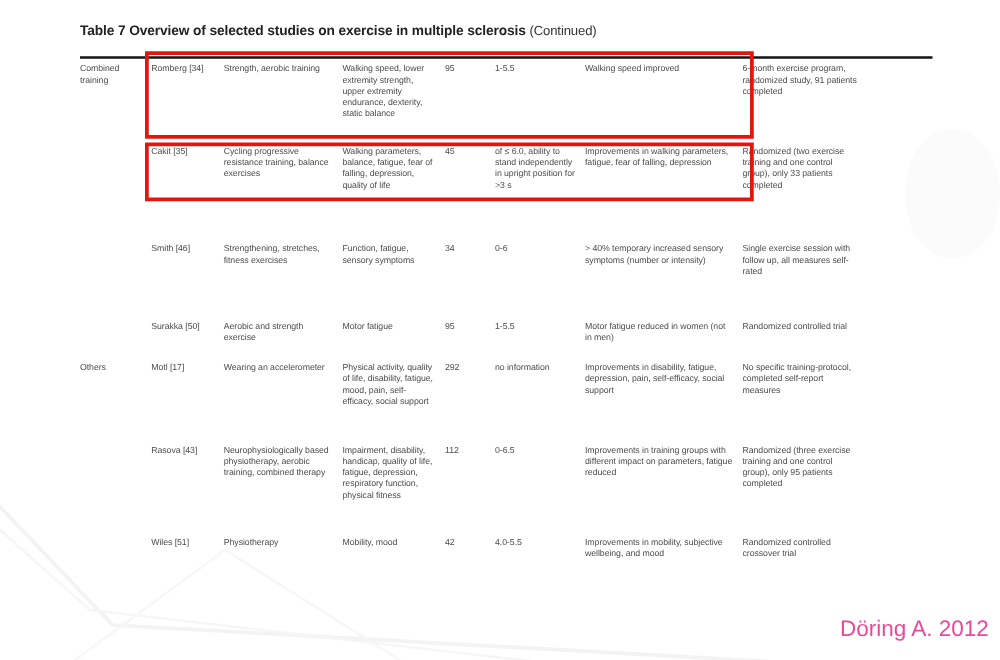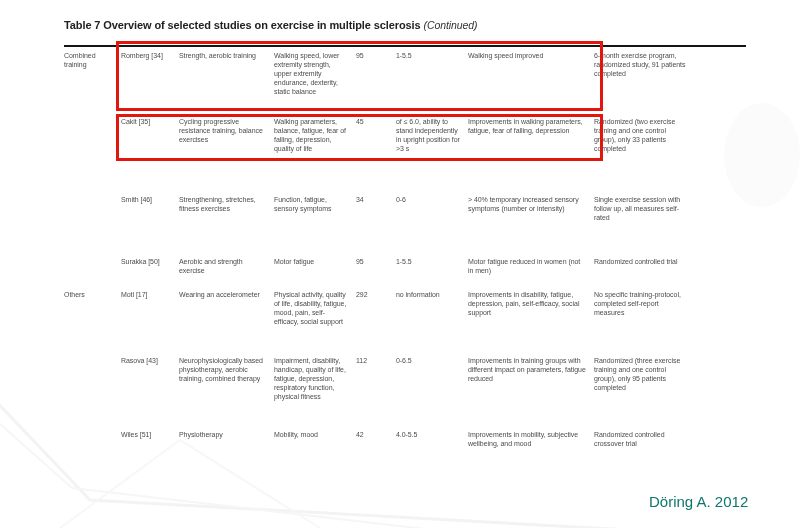--- a/index.html
+++ b/index.html
@@ -7,21 +7,21 @@
   .slide {
     position:relative; width:800px; height:528px; background:#ffffff;
     overflow:hidden; font-family:"Liberation Sans", sans-serif;
   }
   .bg-decor { position:absolute; left:0; top:0; z-index:0; }
   .content { position:relative; z-index:1; }
   .title {
     position:absolute; left:64px; top:19px; width:700px;
     font-size:11px; font-weight:bold; color:#222; letter-spacing:-0.1px;
   }
-  .title .cont { font-weight:normal; font-style:italic; color:#333; font-size:10.5px; }
+  .title .cont { font-weight:normal; color:#333; font-size:10.5px; }
   .table-wrap {
     position:absolute; left:64px; top:45px; width:682px;
     border-top:2.5px solid #141414; padding-top:3px;
   }
   table { border-collapse:collapse; table-layout:fixed; width:681px; }
   col.c-cat{width:57px} col.c-study{width:58px} col.c-int{width:95px}
   col.c-out{width:82px} col.c-n{width:40px} col.c-edss{width:72px}
   col.c-res{width:126px} col.c-rem{width:151px}
   td {
     vertical-align:top; font-size:7px; line-height:9px; color:#4c4c4c;
@@ -30,22 +30,22 @@
   td.rem { padding-right:58px; }
   tr.r0{height:66px} tr.r1{height:78px} tr.r2{height:62px} tr.r3{height:33px}
   tr.r4{height:66px} tr.r5{height:74px} tr.r6{height:40px}
   .hl {
     position:absolute; border:3px solid var(--hl,#e1170e);
     pointer-events:none; z-index:2;
   }
   .hl-romberg { left:116px; top:41px;  width:487px; height:70px; }
   .hl-cakit   { left:116px; top:114px; width:487px; height:47px; }
   .attribution {
-    position:absolute; left:649px; top:493px;
-    font-size:15px; color:#0f766e;
+    position:absolute; left:672px; top:493px;
+    font-size:18px; color:#ec4899;
   }
 </style>
 </head>
 <body>
 
 <div class="slide">
 
   <svg class="bg-decor" width="800" height="528" viewBox="0 0 800 528">
     <path d="M-10 395 L90 500 L810 540" stroke="#f3f3f3" stroke-width="3" fill="none"></path>
     <path d="M-10 415 L72 488 L520 540" stroke="#f6f6f6" stroke-width="2" fill="none"></path>

